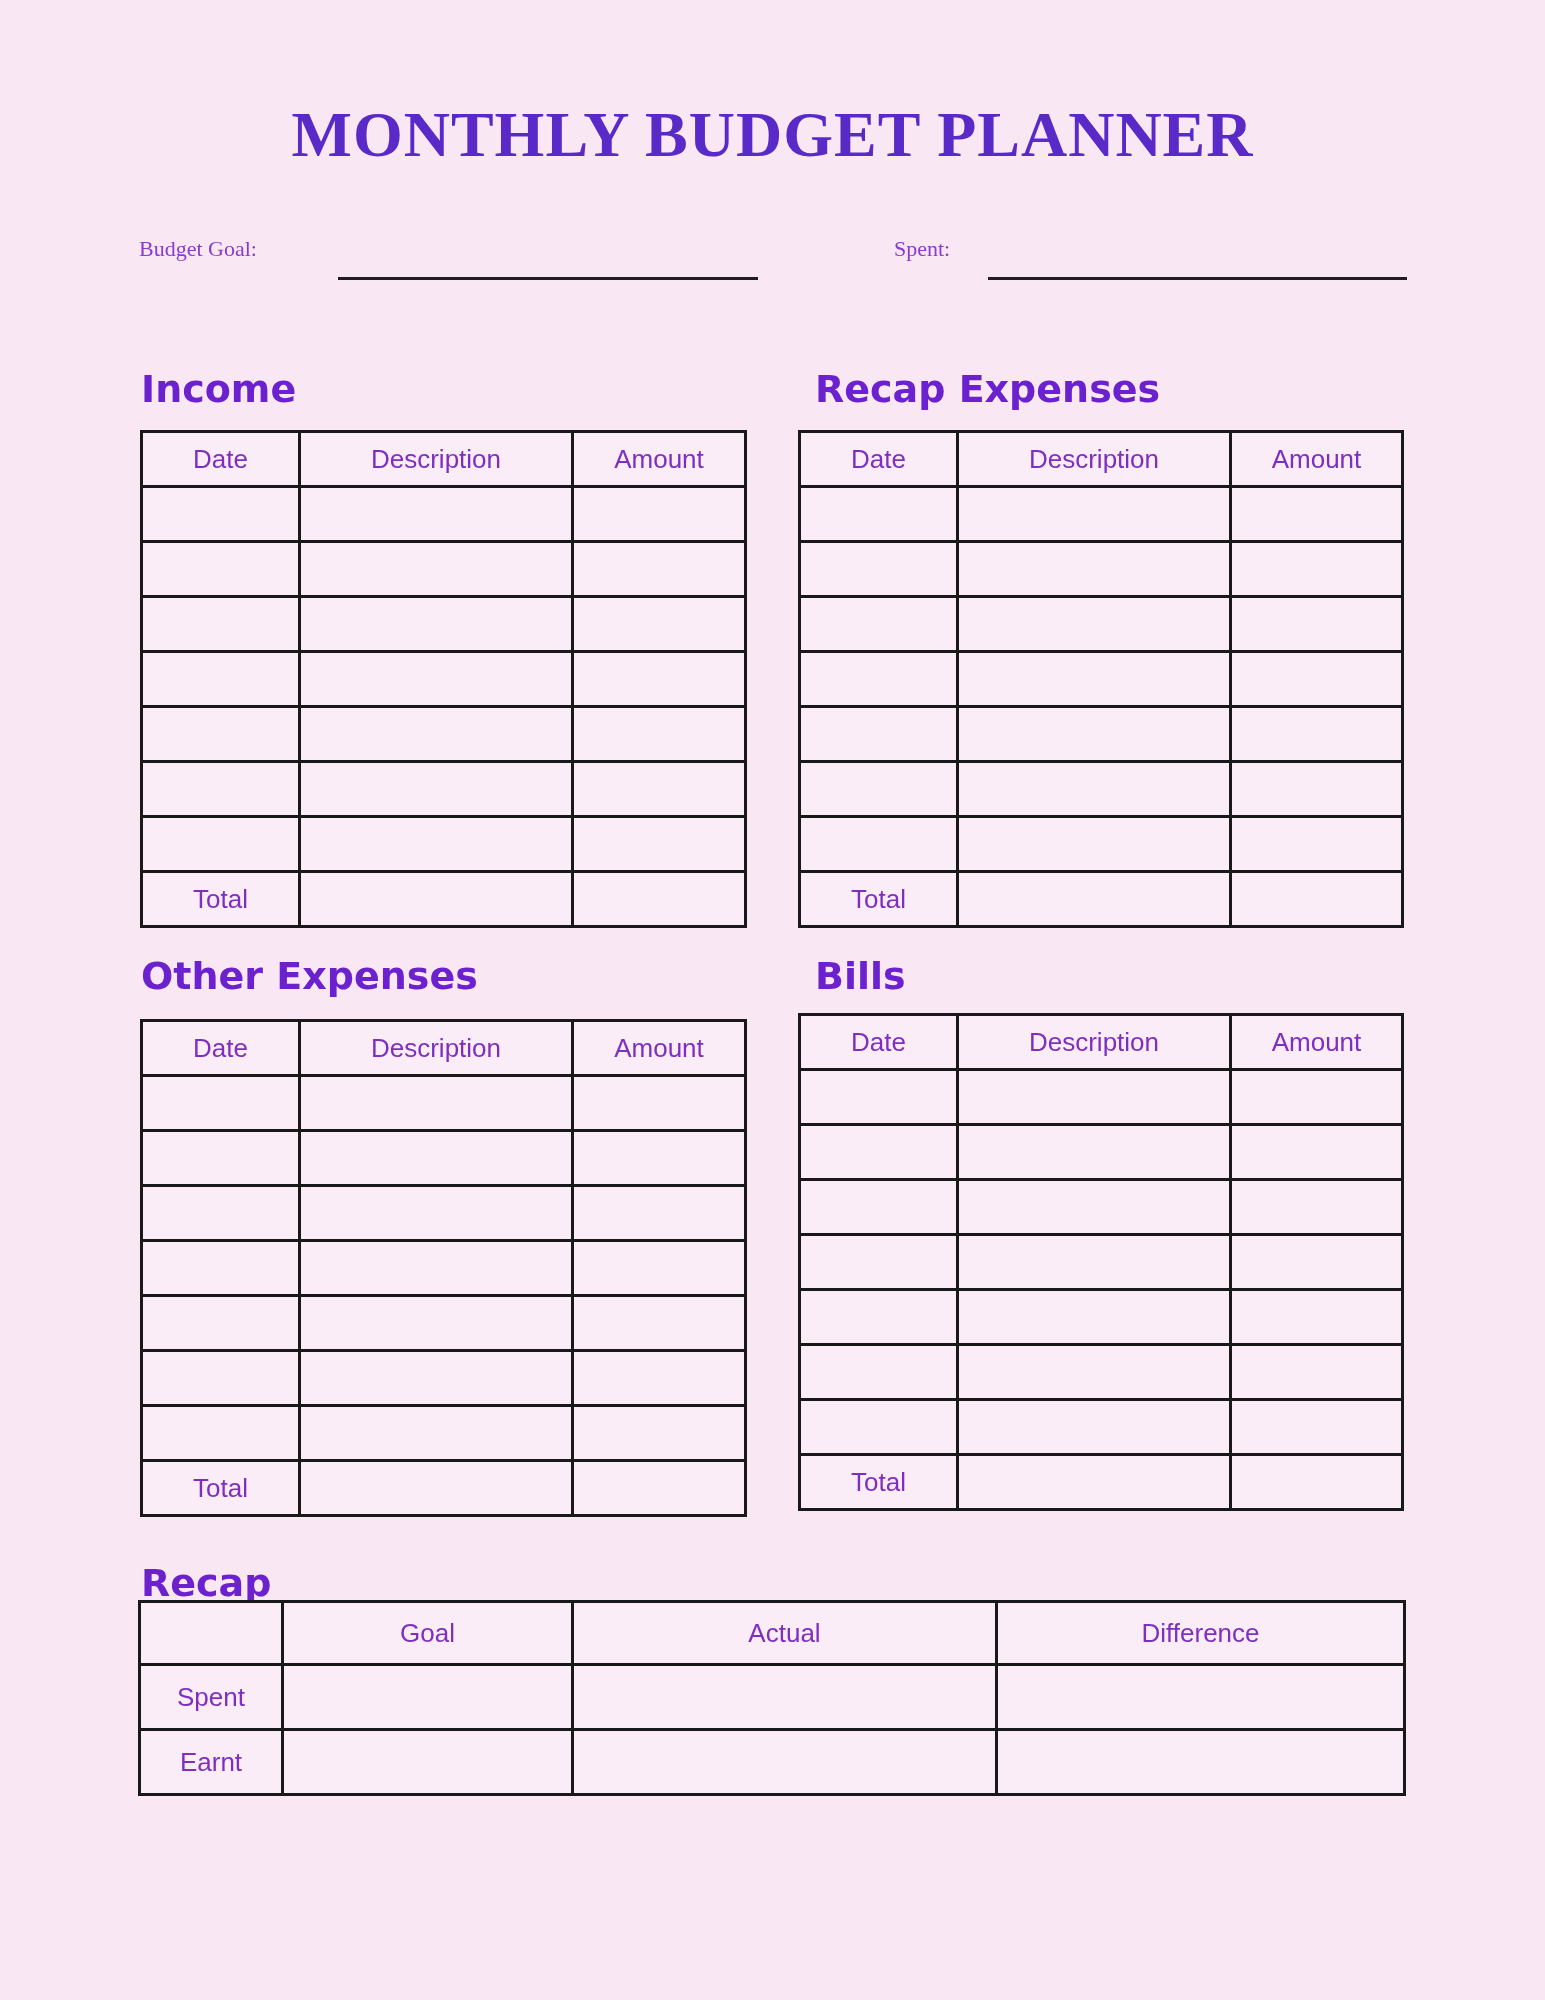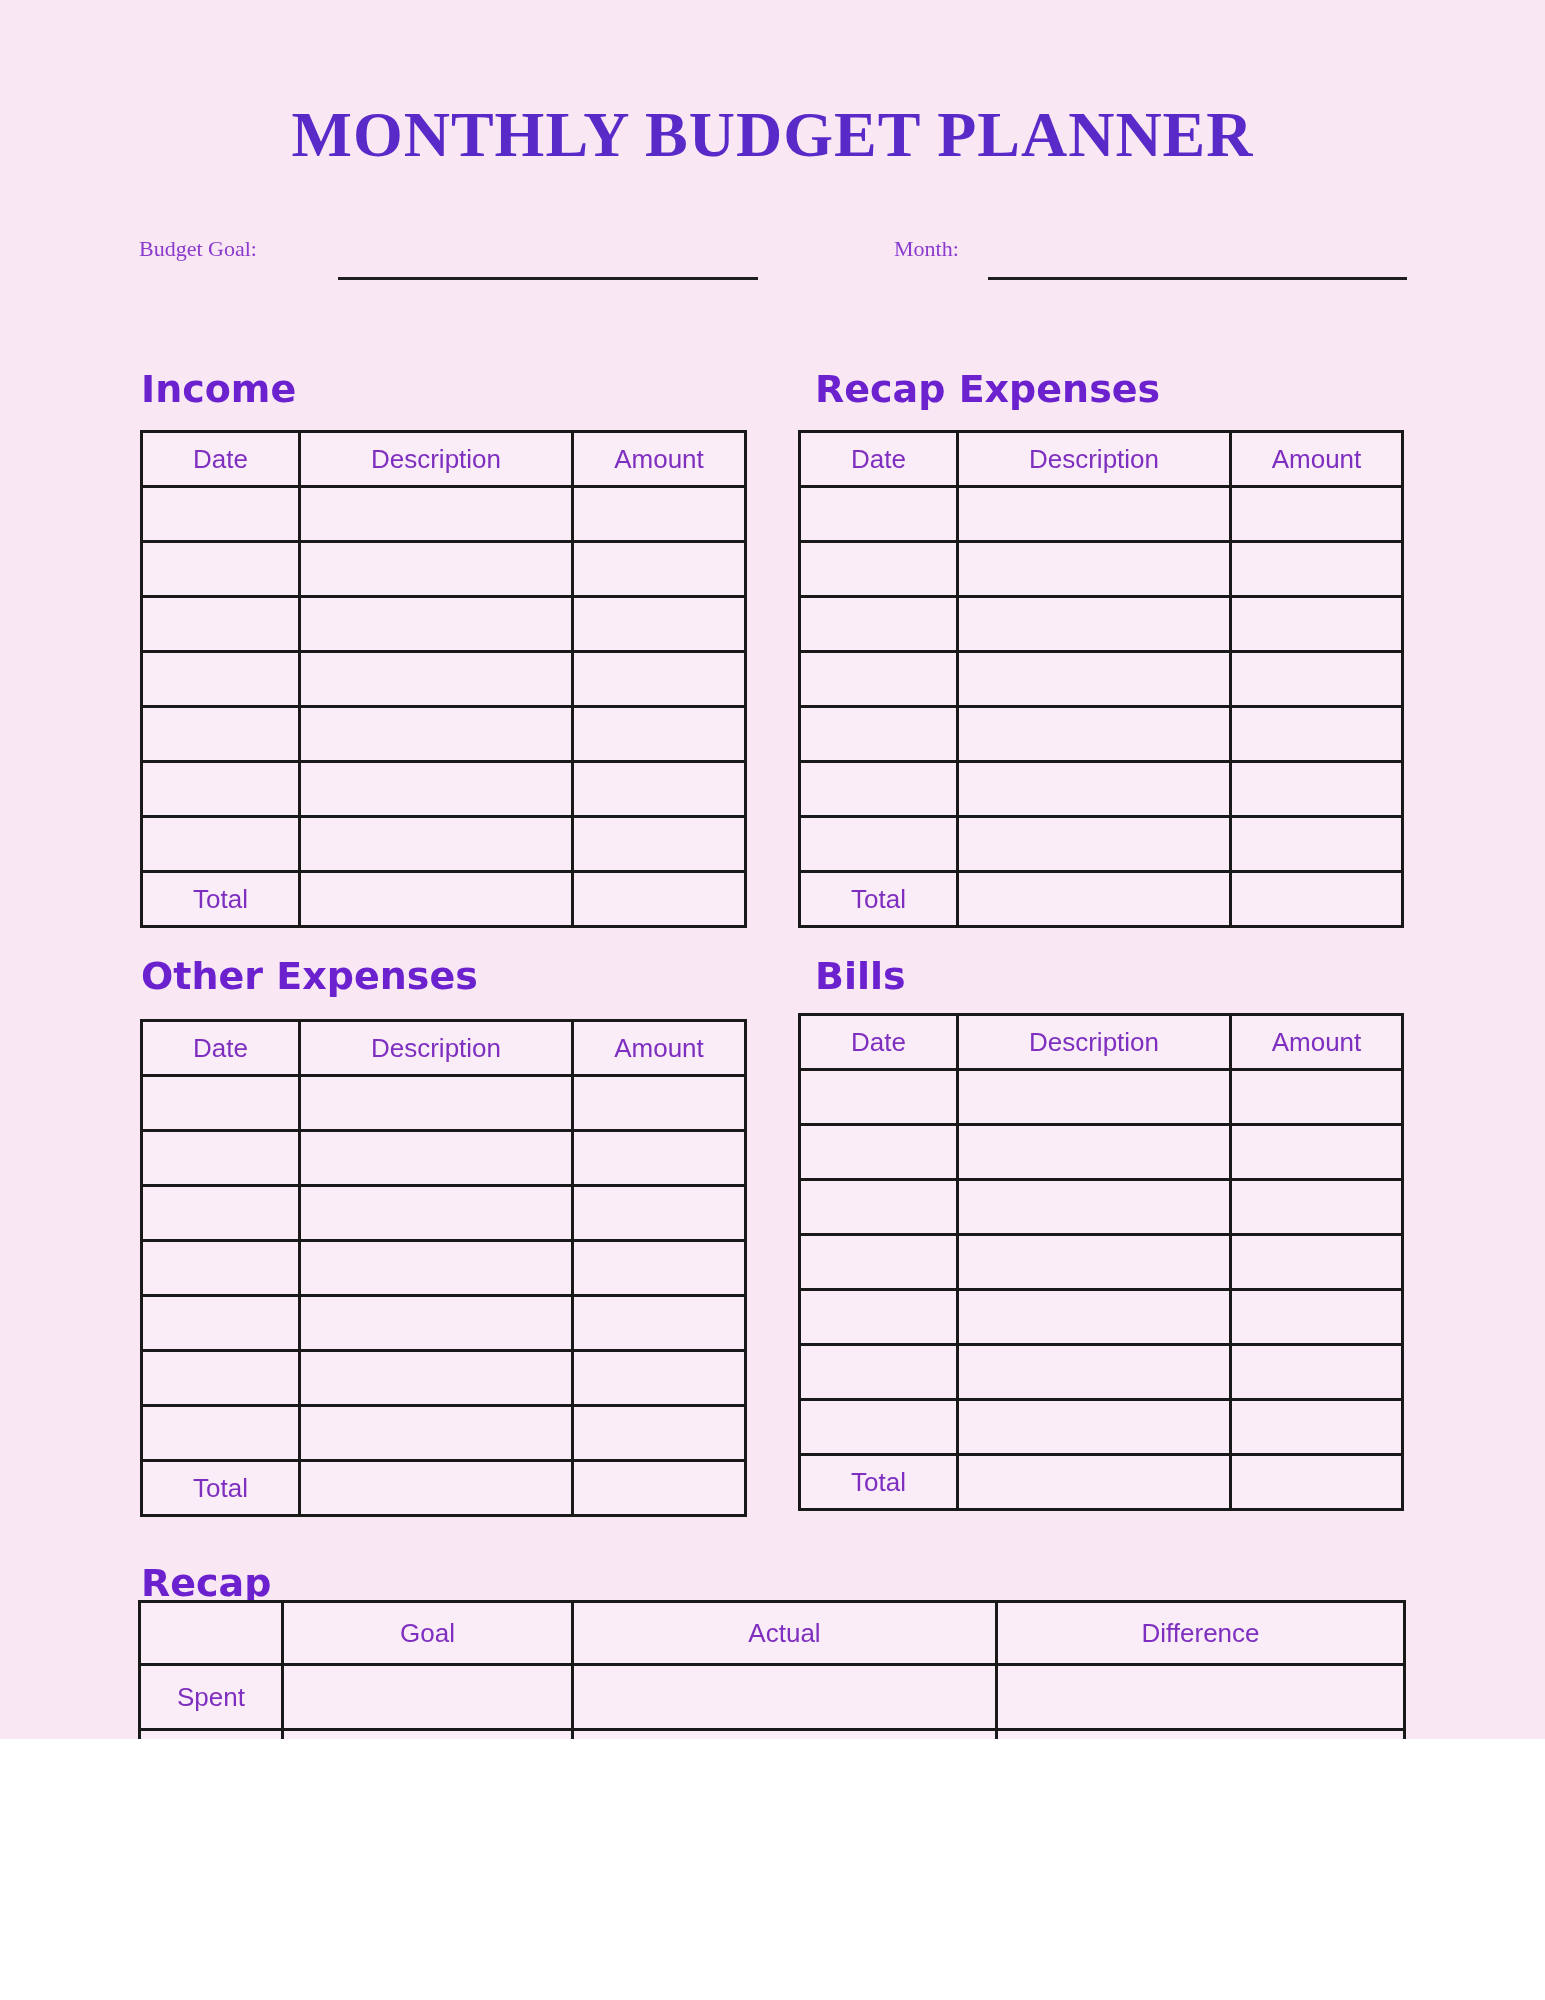--- a/index.html
+++ b/index.html
@@ -8,21 +8,21 @@
     --border-color:#191919;
     --title-color:#5A2AC8;
     --heading-color:#6B21CE;
     --label-color:#8A3ACC;
     --table-text:#7E2FC0;
     --line-color:#1F1F1F;
   }
   html,body{margin:0;padding:0;background:#fff;}
   .page{
     position:relative;
-    width:1545px;height:1739px;
+    width:1545px;height:2000px;
     background:var(--background);
     font-family:"Liberation Sans","DejaVu Sans",sans-serif;
     overflow:hidden;
   }
   .title{
     position:absolute;top:103px;left:0;width:100%;
     margin:0;text-align:center;
     font-family:"Liberation Serif","DejaVu Serif",serif;
     font-weight:600;font-size:64px;line-height:1;
     letter-spacing:1px;color:var(--title-color);
@@ -77,21 +77,21 @@
 </head>
 <body>
 
 <div class="page">
 
   <h1 class="title">MONTHLY BUDGET PLANNER</h1>
 
   <p class="field-label lbl-budget-goal">Budget Goal:</p>
   <div class="input-line line-budget-goal"></div>
 
-  <p class="field-label lbl-month">Month:</p>
+  <p class="field-label lbl-month">Spent:</p>
   <div class="input-line line-month"></div>
 
   <h2 class="section-heading h-income">Income</h2>
   <table class="ledger t-income">
     <colgroup>
         <col>
         <col>
         <col>
       </colgroup>
     <thead>

